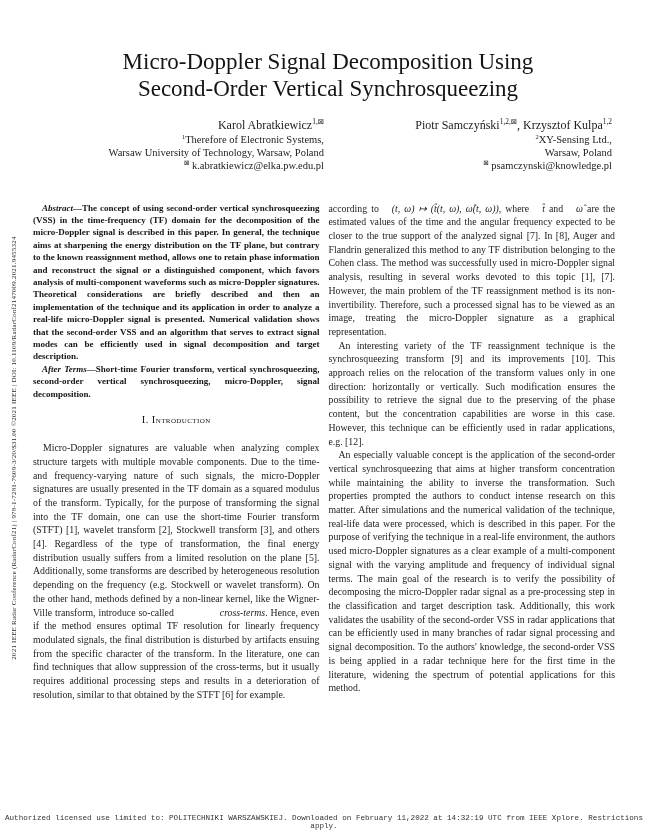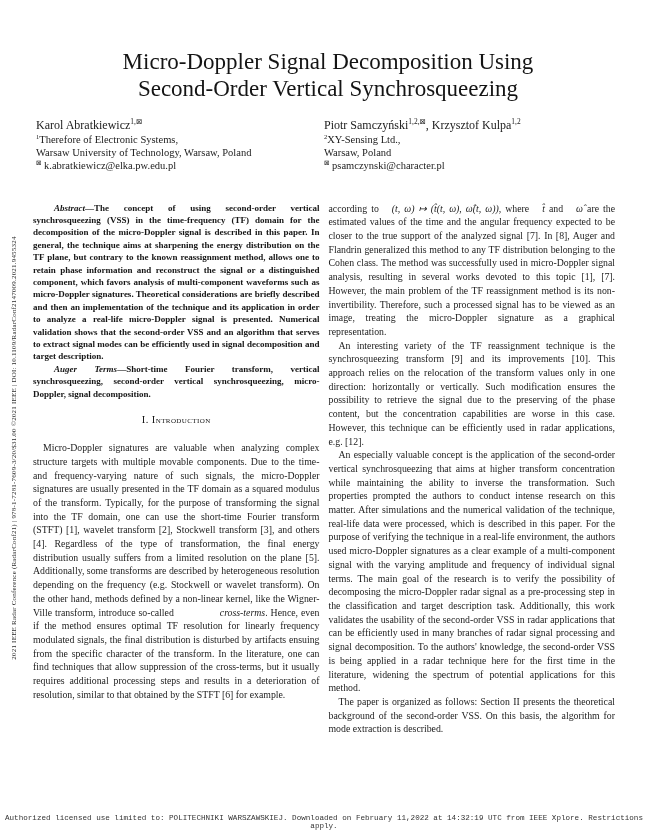--- a/index.html
+++ b/index.html
@@ -32,42 +32,42 @@
     font-size: 23px;
     line-height: 27px;
     color: #141414;
   }
   .title-line { display: block; padding-left: 8px; }
   .authors {
     display: flex;
     margin-top: 16px;
     padding: 0 36px;
   }
-  .author-col { flex: 1; text-align: left; }
+  .author-col { flex: 1; text-align: right; }
   .author-name { font-size: 12px; line-height: 15px; }
   .author-affil { font-size: 10.5px; line-height: 13.2px; }
   sup { font-size: 62%; vertical-align: super; line-height: 0; }
   .cols {
     display: flex;
     gap: 9px;
     padding: 0 33px;
     margin-top: 29px;
     text-align: justify;
     hyphens: auto;
   }
   .col { width: 287px; }
   .abstract {
     margin: 0;
     font-weight: bold;
     font-size: 9px;
     line-height: 12.4px;
     text-indent: 9px;
     color: #161616;
   }
-  .abstract .lead { font-style: italic; margin-left: 12px; }
+  .abstract .lead { font-style: italic; }
   .sec-heading {
     margin: 14px 0 16px;
     text-align: center;
     font-weight: normal;
     font-size: 10.5px;
     font-variant: small-caps;
     letter-spacing: 0.4px;
     color: #161616;
   }
   .body-p { margin: 0; font-size: 9.8px; line-height: 13.7px; }
@@ -100,34 +100,33 @@
     <div class="author-col">
       <div class="author-name"><span>Karol Abratkiewicz</span><sup>1,⊠</sup></div>
       <div class="author-affil"><sup>1</sup><span>Therefore of Electronic Systems,</span></div>
       <div class="author-affil">Warsaw University of Technology, Warsaw, Poland</div>
       <div class="author-affil"><sup>⊠</sup><span> k.abratkiewicz@elka.pw.edu.pl</span></div>
     </div>
     <div class="author-col">
       <div class="author-name"><span>Piotr Samczyński</span><sup>1,2,⊠</sup><span>, </span><span>Krzysztof Kulpa</span><sup>1,2</sup></div>
       <div class="author-affil"><sup>2</sup><span>XY-Sensing Ltd.,</span></div>
       <div class="author-affil">Warsaw, Poland</div>
-      <div class="author-affil"><sup>⊠</sup><span> psamczynski@character.pl</span></div>
+      <div class="author-affil"><sup>⊠</sup><span> psamczynski@knowledge.pl</span></div>
     </div>
   </div>
 
   <div class="cols">
     <div class="col">
       <p class="abstract"><i class="lead">Abstract</i><span>—The concept of using second-order vertical synchrosqueezing (VSS) in the time-frequency (TF) domain for the decomposition of the micro-Doppler signal is described in this paper. In general, the technique aims at sharpening the energy distribution on the TF plane, but contrary to the known reassignment method, allows one to retain phase information and reconstruct the signal or a distinguished component, which favors analysis of multi-component waveforms such as micro-Doppler signatures. Theoretical considerations are briefly described and then an implementation of the technique and its application in order to analyze a real-life micro-Doppler signal is presented. Numerical validation shows that the second-order VSS and an algorithm that serves to extract signal modes can be efficiently used in signal decomposition and target description.</span></p>
-      <p class="abstract"><i class="lead">Auger Terms</i><span>—Short-time Fourier transform, vertical synchrosqueezing, second-order vertical synchrosqueezing, micro-Doppler, signal decomposition.</span></p>
+      <p class="abstract"><i class="lead">After Terms</i><span>—Short-time Fourier transform, vertical synchrosqueezing, second-order vertical synchrosqueezing, micro-Doppler, signal decomposition.</span></p>
       <h2 class="sec-heading">I. Introduction</h2>
       <p class="body-p indent"><span>Micro-Doppler signatures are valuable when analyzing complex structure targets with multiple movable components. Due to the time- and frequency-varying nature of such signals, the micro-Doppler signatures are usually presented in the TF domain as a squared modulus of the transform. Typically, for the purpose of transforming the signal into the TF domain, one can use the short-time Fourier transform (STFT) [1], wavelet transform [2], Stockwell transform [3], and others [4]. Regardless of the type of transformation, the final energy distribution usually suffers from a limited resolution on the plane [5]. Additionally, some transforms are described by heterogeneous resolution depending on the frequency (e.g. Stockwell or wavelet transform). On the other hand, methods defined by a non-linear kernel, like the Wigner-Ville transform, introduce so-called </span><span class="em">cross-terms</span><span>. Hence, even if the method ensures optimal TF resolution for linearly frequency modulated signals, the final distribution is disturbed by artifacts ensuing from the specific character of the transform. In the literature, one can find techniques that allow suppression of the cross-terms, but it usually requires additional processing steps and results in a deterioration of resolution, similar to that obtained by the STFT [6] for example.</span></p>
     </div>
     <div class="col">
       <p class="body-p"><span>according to </span><span class="math">(t, ω) ↦ (t̂(t, ω), ω̂(t, ω))</span><span>, where </span><span class="math">t̂</span><span> and </span><span class="math">ω̂</span><span> are the estimated values of the time and the angular frequency expected to be closer to the true support of the analyzed signal [7]. In [8], Auger and Flandrin generalized this method to any TF distribution belonging to the Cohen class. The method was successfully used in micro-Doppler signal analysis, resulting in several works devoted to this topic [1], [7]. However, the main problem of the TF reassignment method is its non-invertibility. Therefore, such a processed signal has to be viewed as an image, treating the micro-Doppler signature as a graphical representation.</span></p>
       <p class="body-p indent">An interesting variety of the TF reassignment technique is the synchrosqueezing transform [9] and its improvements [10]. This approach relies on the relocation of the transform values only in one direction: horizontally or vertically. Such modification ensures the possibility to retrieve the signal due to the preserving of the phase content, but the concentration capabilities are worse in this case. However, this technique can be efficiently used in radar applications, e.g. [12].</p>
       <p class="body-p indent">An especially valuable concept is the application of the second-order vertical synchrosqueezing that aims at higher transform concentration while maintaining the ability to inverse the transformation. Such properties prompted the authors to conduct intense research on this matter. After simulations and the numerical validation of the technique, real-life data were processed, which is described in this paper. For the purpose of verifying the technique in a real-life environment, the authors used micro-Doppler signatures as a clear example of a multi-component signal with the varying amplitude and frequency of individual signal terms. The main goal of the research is to verify the possibility of decomposing the micro-Doppler radar signal as a pre-processing step in the classification and target description task. Additionally, this work validates the usability of the second-order VSS in radar applications that can be efficiently used in many branches of radar signal processing and signal decomposition. To the authors' knowledge, the second-order VSS is being applied in a radar technique here for the first time in the literature, widening the spectrum of potential applications for this method.</p>
-      <p class="body-p indent">The paper is organized as follows: Section II presents the theoretical background of the second-order VSS. On this basis, the algorithm for mode extraction is described.</p>
     </div>
   </div>
 
   <div class="footer">Authorized licensed use limited to: POLITECHNIKI WARSZAWSKIEJ. Downloaded on February 11,2022 at 14:32:19 UTC from IEEE Xplore.  Restrictions apply.</div>
 
 </div>
 
 </body></html>

